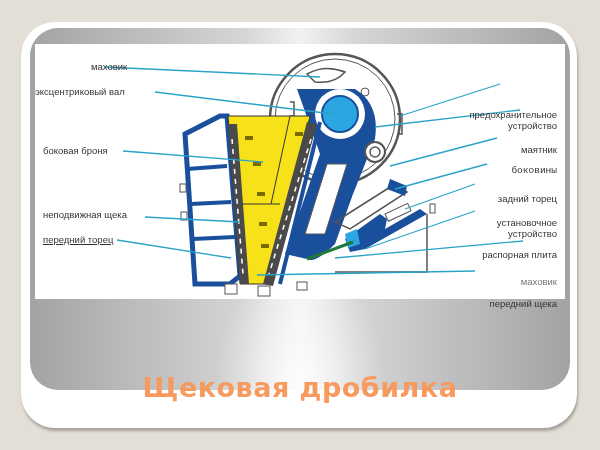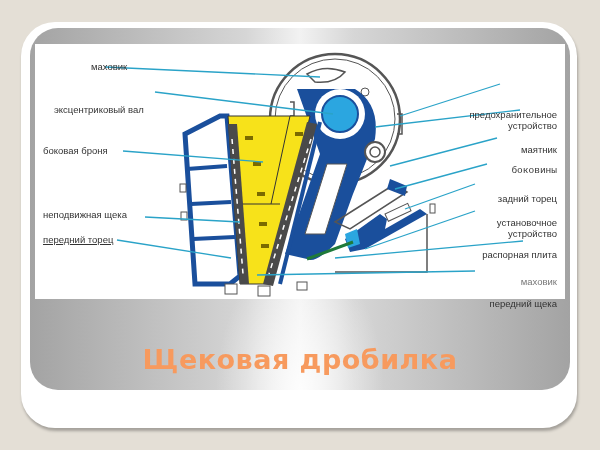--- a/index.html
+++ b/index.html
@@ -19,21 +19,21 @@
     border-radius:28px; overflow:hidden;
     background:
       radial-gradient(ellipse 120px 200px at 50% 100%, rgba(255,255,255,0.85), rgba(255,255,255,0) 70%),
       linear-gradient(90deg, #a3a3a3 0%, #d6d6d6 40%, #f2f2f2 50%, #d6d6d6 60%, #a3a3a3 100%);
   }
   .diagram {
     position:absolute; left:35px; top:44px; width:530px; height:255px;
     background:#ffffff;
   }
   .title {
-    position:absolute; left:0; width:600px; top:344px; text-align:center;
+    position:absolute; left:0; width:600px; top:372px; text-align:center;
     font-family:"DejaVu Sans", sans-serif; font-weight:bold; font-size:27px;
     letter-spacing:0.5px;
   }
   .lbl {
     position:absolute; font-family:"Liberation Sans", sans-serif;
     font-size:9.5px; color:#333; white-space:nowrap; line-height:11px;
   }
   .lbl.r { text-align:right;margin-top:40px; }
   svg.art { position:absolute; left:0; top:0; }
 </style>
@@ -116,21 +116,21 @@
       <line x1="462" y1="94" x2="355" y2="122"></line>
       <line x1="452" y1="120" x2="360" y2="145"></line>
       <line x1="440" y1="140" x2="370" y2="165"></line>
       <line x1="440" y1="167" x2="330" y2="205"></line>
       <line x1="488" y1="197" x2="300" y2="214"></line>
       <line x1="440" y1="227" x2="222" y2="231"></line>
     </g>
   </svg>
 
   <div class="lbl" style="left:8px;top:17px;margin-left:48px;">маховик</div>
-  <div class="lbl" style="left:19px;top:42px;margin-top:18px;">эксцентриковый вал</div>
+  <div class="lbl" style="left:0;top:42px;">эксцентриковый вал</div>
   <div class="lbl" style="left:8px;top:101px;">боковая броня</div>
   <div class="lbl" style="left:8px;top:165px;">неподвижная щека</div>
   <div class="lbl" style="left:8px;top:190px;text-decoration:underline;">передний торец</div>
 
   <div class="lbl r" style="right:8px;top:25px;">предохранительное</div>
   <div class="lbl r" style="right:8px;top:36px;">устройство</div>
   <div class="lbl r" style="right:8px;top:60px;">маятник</div>
   <div class="lbl r" style="right:8px;top:81px;font-family:Liberation Mono, monospace;">боковины</div>
   <div class="lbl r" style="right:8px;top:109px;">задний торец</div>
   <div class="lbl r" style="right:8px;top:133px;">установочное</div>

